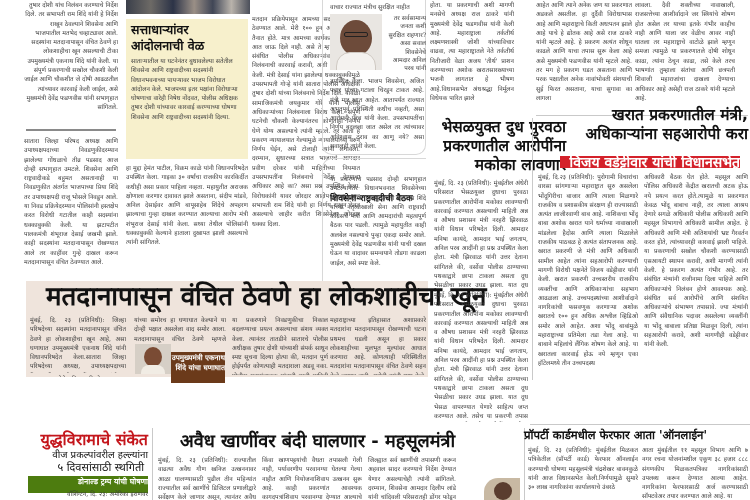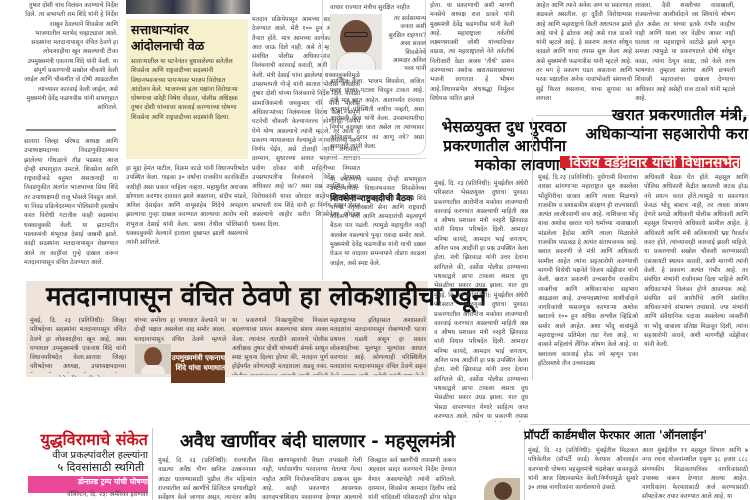--- a/index.html
+++ b/index.html
@@ -71,21 +71,21 @@
   <div style="position:absolute;left:9px;top:3px;width:18px;height:20px;border-radius:50%;background:#7a4b34;"></div>
   <div style="position:absolute;left:6px;top:21px;width:24px;height:10px;border-radius:8px 8px 0 0;background:#f1ece4;"></div>
 </div>
 <div class="abs" style="left:171px;top:344px;width:54px;height:31px;background:#6b3a1a;color:#fff;font-family:'DejaVu Sans',sans-serif;font-weight:bold;font-size:7.2px;line-height:10px;text-align:right;padding-top:1px;margin-top:8px;">उपमुख्यमंत्री एकनाथ शिंदे यांचा घणाघात</div>
 <div class="abs txt" style="left:232px;top:315px;width:96px;height:60px;">या प्रकरणाने निवडणुकीचा निकाल बदलण्याचा प्रयत्न असल्याचा संशय व्यक्त केला. त्यानंतर तातडीने सातारचे पोलीस अधीक्षक तुषार दोशी यांच्याशी संपर्क साधून स्पष्ट सूचना दिल्या होत्या की, मतदान पूर्ण होईपर्यंत कोणत्याही मतदाराला अडवू नका. पोलीस महासंचालक यांनाही याची माहिती दिली. मात्र प्रत्यक्षात दोन मतदारांना ताब्यात घेण्यात आल्याने संपूर्ण निवडणूक प्रक्रियेवर प्रश्नचिन्ह निर्माण झाले असे उपमुख्यमंत्री शिंदे म्हणाले.</div>
 <div class="abs txt" style="left:330px;top:315px;width:96px;height:60px;">महाराष्ट्राच्या इतिहासात अशाप्रकारे मतदारांना मतदानापासून रोखण्याची घटना प्रथमच घडली असून हा प्रकार लोकशाहीच्या मूलभूत मूल्यांवर आघात करणारा आहे. कोणत्याही परिस्थितीत मतदारांना मतदानापासून वंचित ठेवणे सहन केले जाणार नाही, असेही त्यांनी स्पष्ट केले. दरम्यान, या संपूर्ण प्रकरणाची सखोल चौकशी केली जाईल आणि चौकशीत जे दोषी आढळतील त्यांच्यावर कारवाई केली जाईल, असे मुख्यमंत्री देवेंद्र फडणवीस यांनी सभागृहात सांगितले.</div>
 
 <div class="abs hl" style="left:30px;top:430px;width:118px;font-size:16px;line-height:19px;color:#c4161c;text-align:right;">युद्धविरामाचे संकेत</div>
 <div class="abs hl" style="left:26px;top:449px;width:122px;font-size:9.8px;line-height:12px;text-align:right;font-weight:normal;">वीज प्रकल्पांवरील हल्ल्यांना</div>
 <div class="abs hl" style="left:22px;top:462px;width:122px;font-size:11px;line-height:12px;text-align:right;font-weight:normal;">५ दिवसांसाठी स्थगिती</div>
-<div class="abs center" style="left:28px;top:476px;width:120px;height:17px;background:#ec4899;color:#fff;font-family:'DejaVu Sans',sans-serif;font-weight:bold;font-size:7.6px;line-height:11px;">डोनाल्ड ट्रम्प यांची घोषणा</div>
+<div class="abs center" style="left:28px;top:476px;width:120px;height:17px;background:#4d7c0f;color:#fff;font-family:'DejaVu Sans',sans-serif;font-weight:bold;font-size:7.6px;line-height:11px;">डोनाल्ड ट्रम्प यांची घोषणा</div>
 <div class="abs txt center" style="left:30px;top:489px;width:118px;height:11px;">वॉशिंग्टन, दि. २३: अमेरिका इराणवर</div>
 
 <div class="vline" style="left:152px;top:428px;height:72px;"></div>
 
 <div class="abs hl" style="left:180px;top:430px;width:320px;font-size:18px;line-height:22px;white-space:nowrap;">अवैध खाणींवर बंदी घालणार - महसूलमंत्री</div>
 <div class="abs txt" style="left:158px;top:455px;width:98px;height:45px;">मुंबई, दि. २३ (प्रतिनिधी): राज्यातील वाढत्या अवैध गौण खनिज उत्खननावर आळा घालण्यासाठी पुढील तीन महिन्यांत राज्यातील सर्व खाणींचे डिजिटल प्रणालीद्वारे सर्वेक्षण केले जाणार असून, त्यानंतर अवैध खाणी पूर्णपणे</div>
 <div class="abs txt" style="left:262px;top:455px;width:100px;height:45px;">किंवा खाणपट्टयांची वैधता तपासली गेली नाही, पर्यावरणीय परवानग्या घेतल्या गेल्या नाहीत आणि नियोजनाशिवाय उत्खनन सुरू आहे. काही प्रकरणांत आवश्यक कागदपत्रांशिवाय परवानग्या देण्यात आल्याचे प्राथमिक तपासात आढळले आहे. रायगड,</div>
 <div class="abs txt" style="left:368px;top:455px;width:88px;height:45px;">जिल्ह्यात सर्व खाणींची तपासणी करून अहवाल सादर करण्याचे निर्देश देण्यात येणार असल्याचेही त्यांनी सांगितले. दरम्यान, शिवसेना आमदार दिलीप लांडे यांनी चांदिवली परिसरातही डोंगर फोडून अवैध बांधकाम सुरू असल्याचा</div>
 <div class="photo" style="left:484px;top:478px;width:36px;height:22px;background:#c8b9a3;border-radius:14px 0 0 0;">
   <div style="position:absolute;left:10px;top:4px;width:18px;height:18px;border-radius:50%;background:#5a3d2f;"></div>

